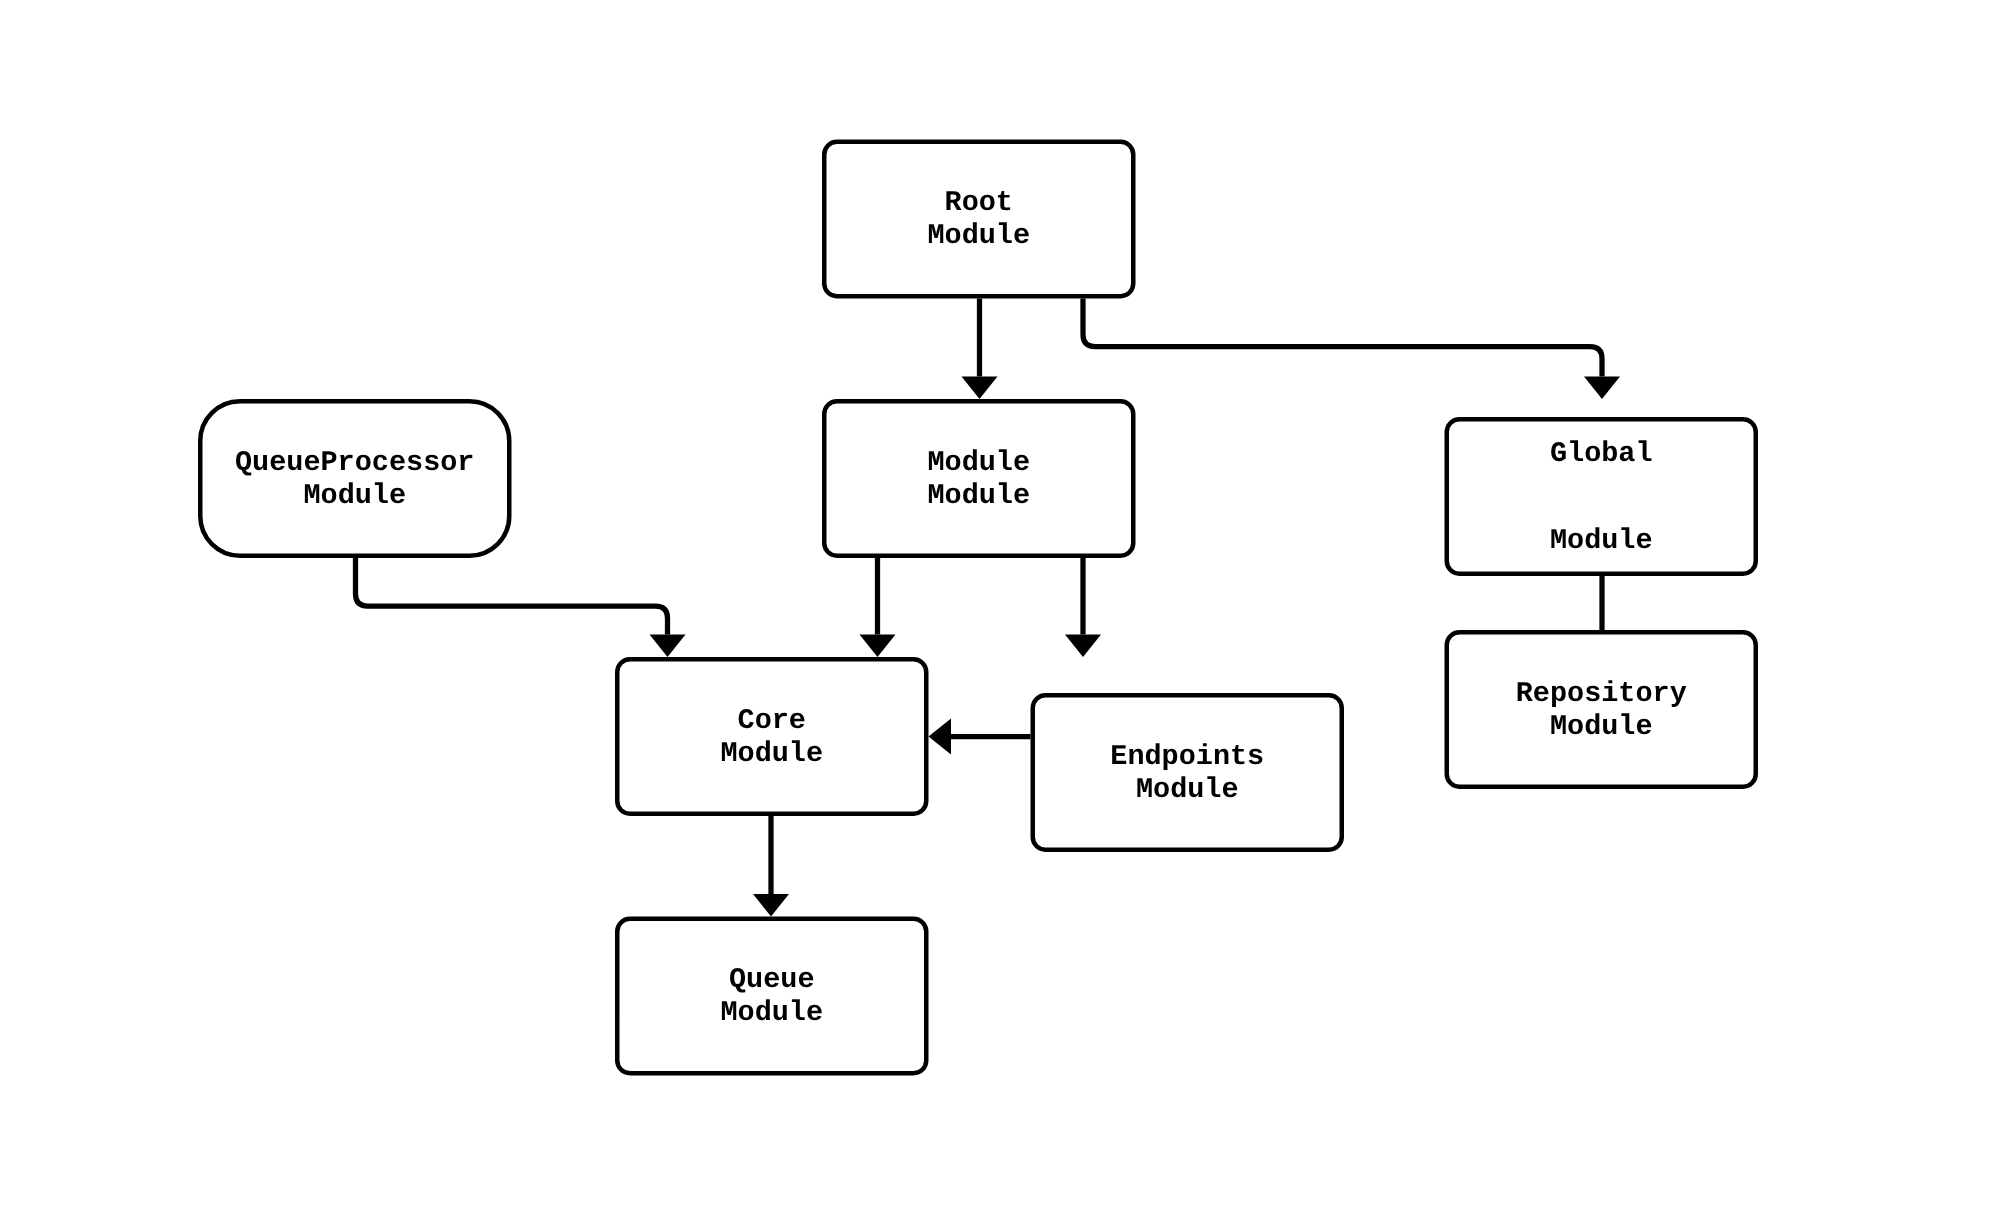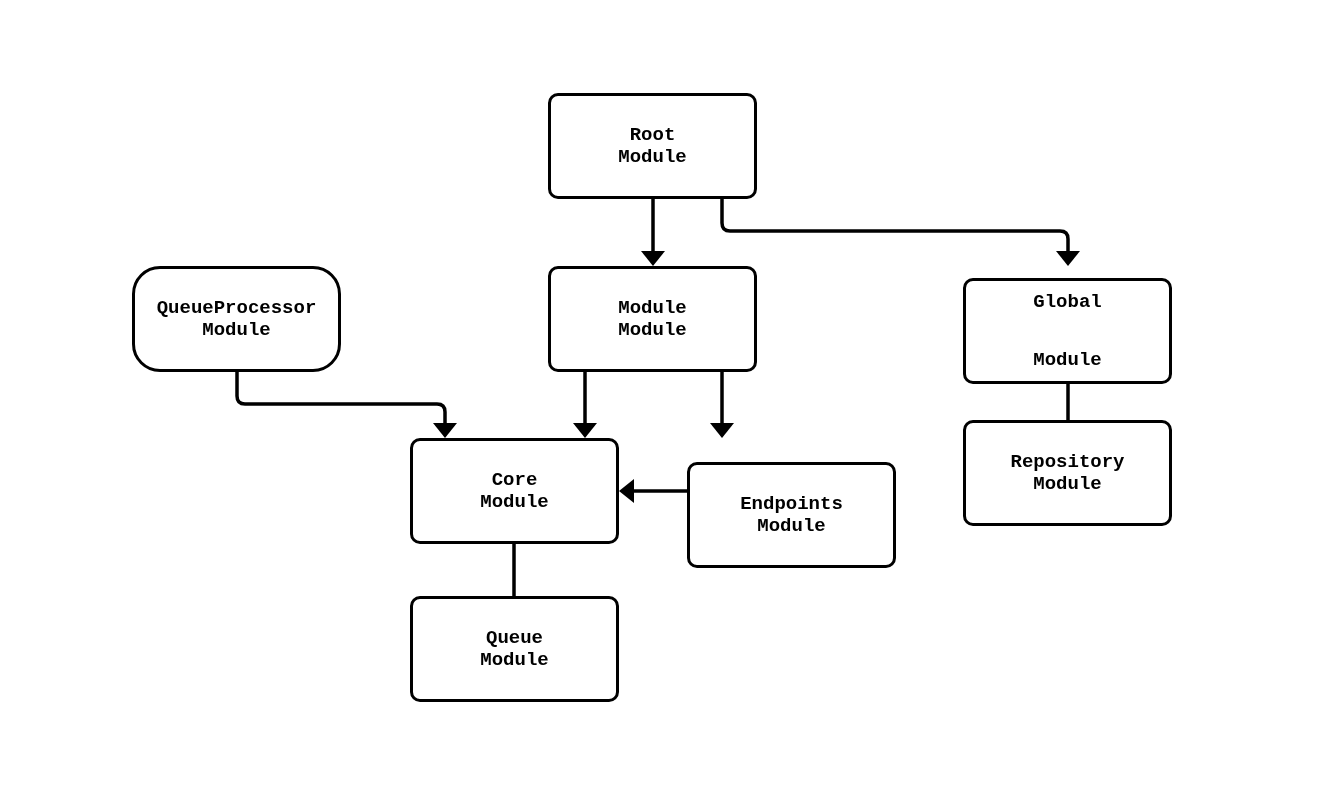--- a/index.html
+++ b/index.html
@@ -129,18 +129,18 @@
   <div class="node" style="left:687px; top:420px;margin-top:42px;">
     <span>Endpoints</span>
     <span>Module</span>
   </div>
 
   <div class="node" style="left:963px; top:420px;">
     <span>Repository</span>
     <span>Module</span>
   </div>
 
-  <div class="node" style="left:410px; top:596px;">
+  <div class="node" style="left:410px; top:611px;">
     <span>Queue</span>
     <span>Module</span>
   </div>
 
 </div>
 
 </body></html>

